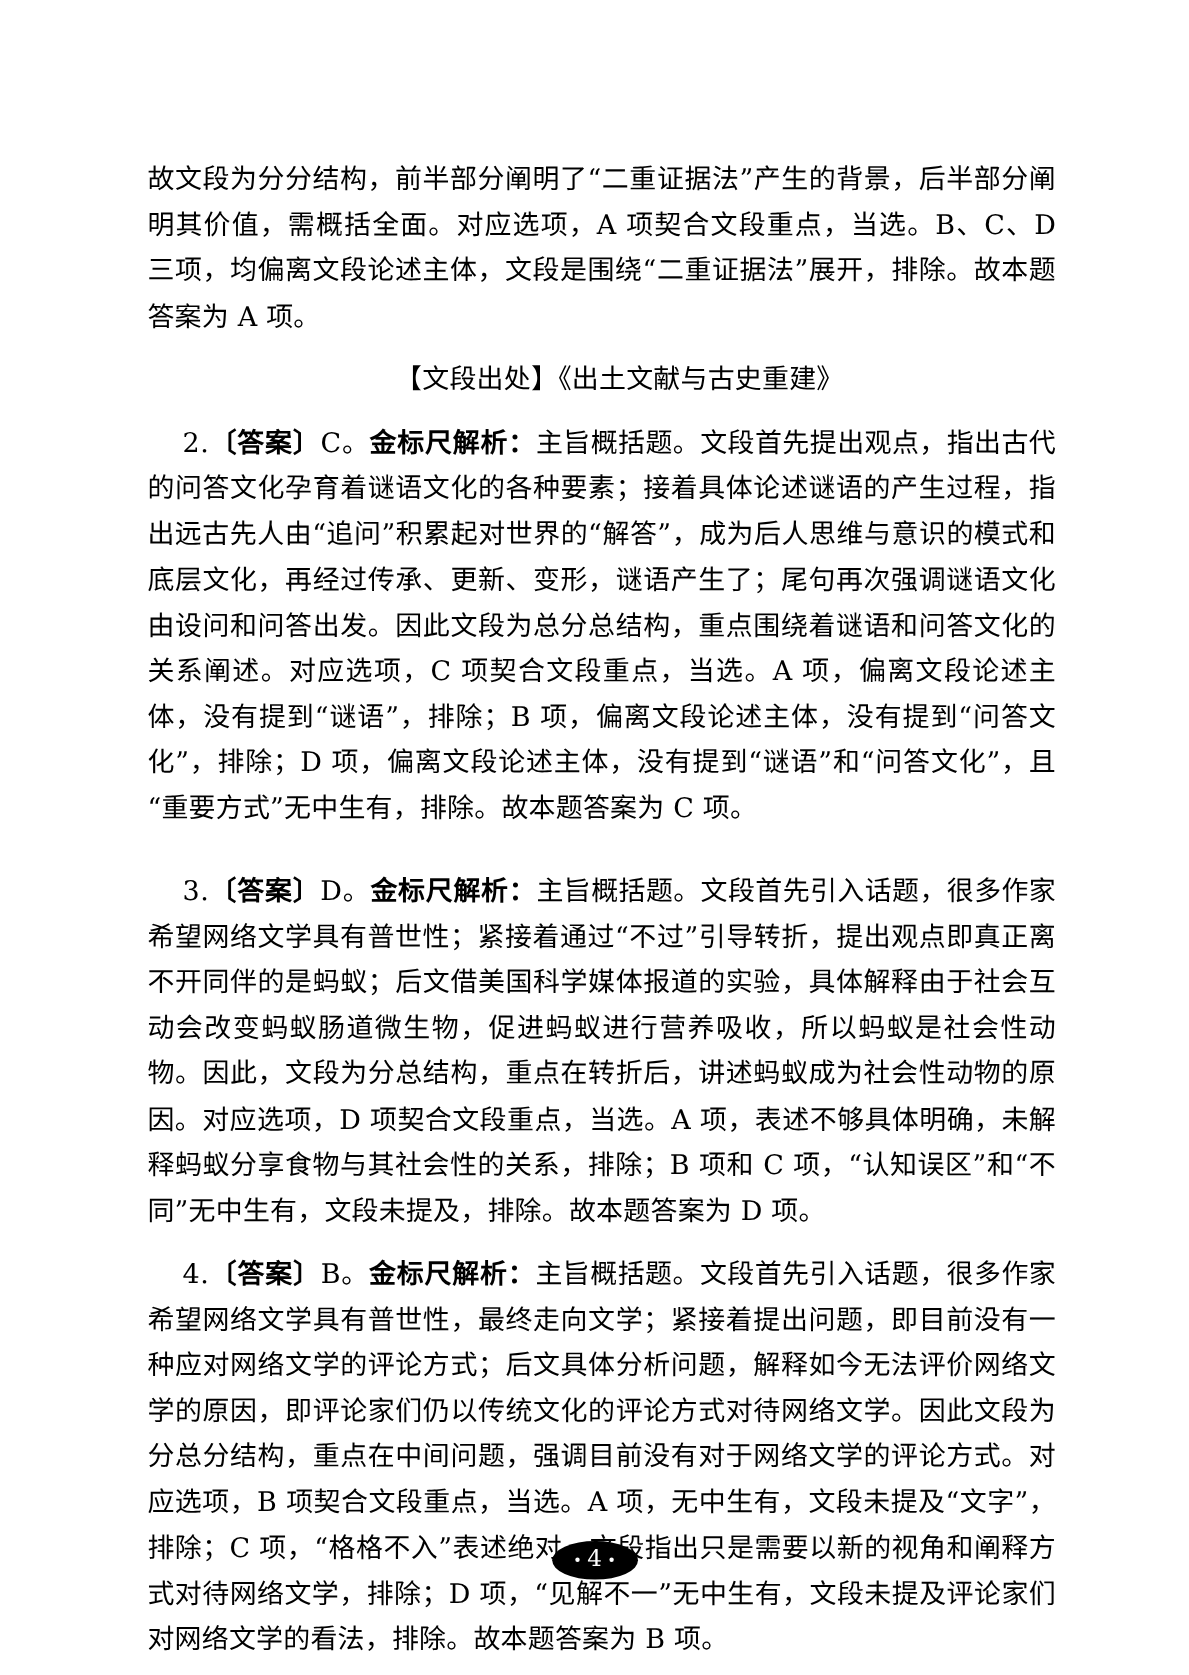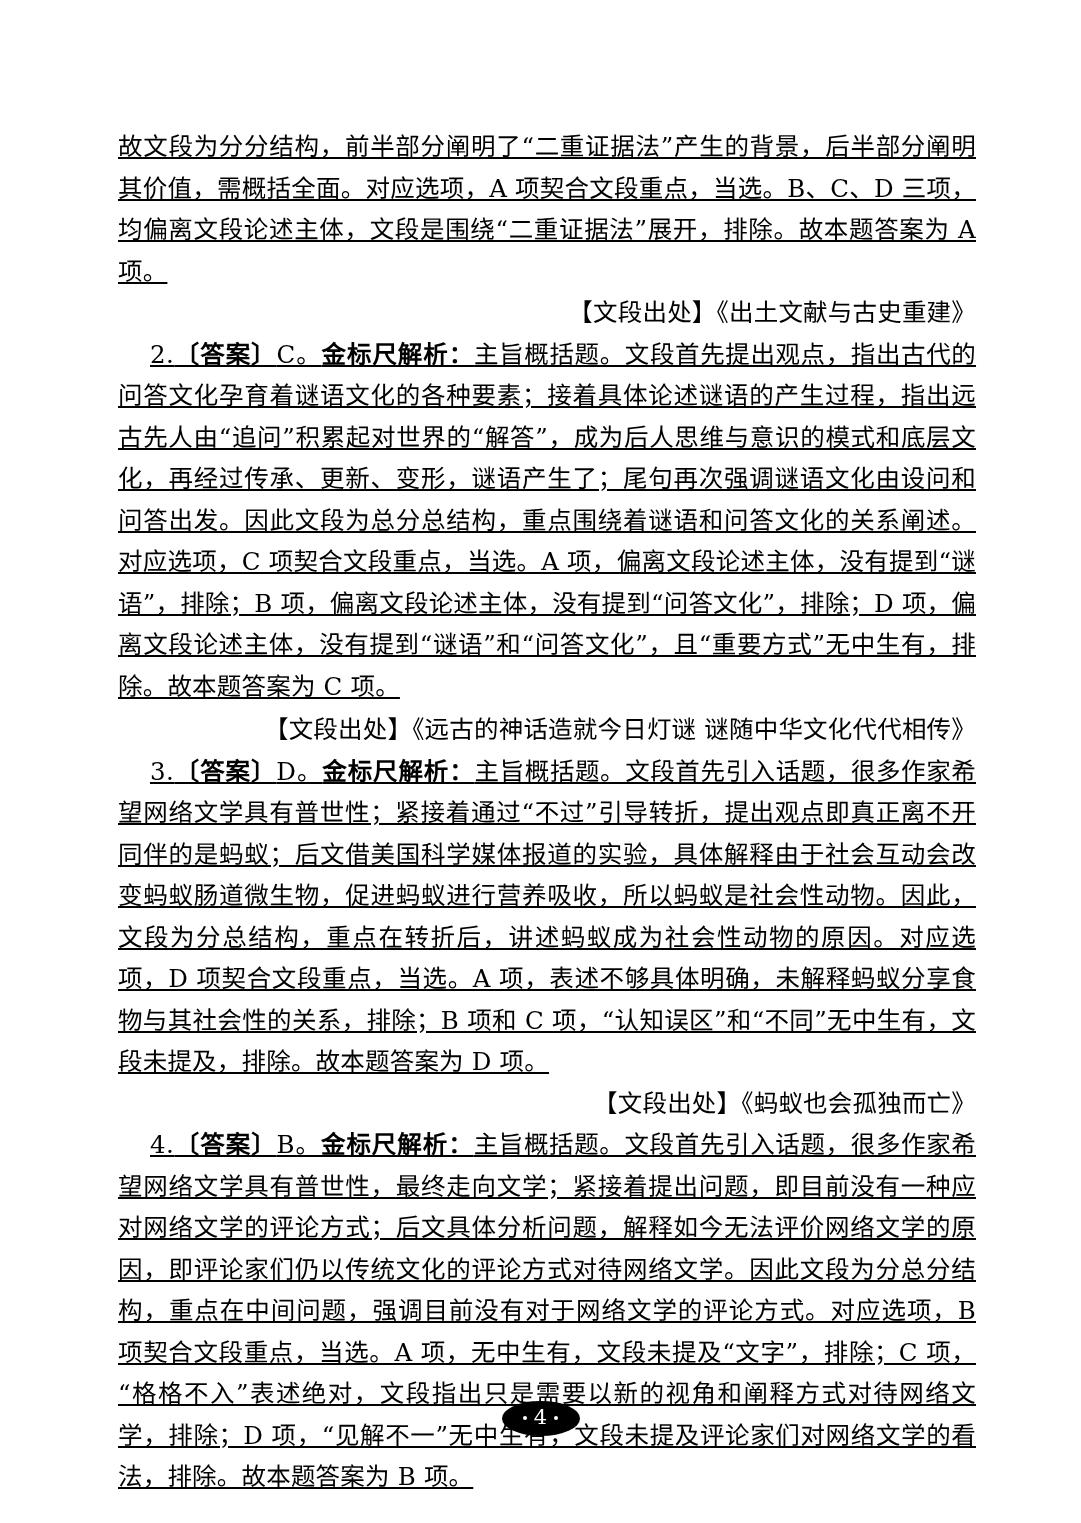--- a/index.html
+++ b/index.html
@@ -22,41 +22,40 @@
     box-sizing: border-box;
   }
   .content {
     position: absolute;
     left: 118px;
     top: 126px;
     width: 858px;
   }
   
   p.para {
-    margin: 0;
+    margin: 16px;
     padding: 0;
     font-size: 24.5px;
     line-height: 41.5px;
     text-align: justify;
     text-justify: inter-character;
     letter-spacing: 0.2px;
     word-break: break-all;
     text-indent: 0;
-    text-decoration: underline;
   }
   p.para.indent {
     text-indent: 32px;
   }
   
   p.source {
     margin: 0;
     padding: 0;
     font-size: 24.5px;
     line-height: 41.5px;
-    text-align: right;
+    text-align: center;
     text-indent: 32px;
     letter-spacing: 0.2px;
     word-break: break-all;
   }
   
   .b {
     font-weight: 700;
     letter-spacing: 0.5px;
   }
   
@@ -115,31 +114,25 @@
     <p class="source">
       <span>【文段出处】</span><span>《出土文献与古史重建》</span>
     </p>
 
     <p class="para indent">
       <span class="lat">2.</span><span class="b">〔答案〕</span><span class="lat">C。</span><span class="b">金标尺解析：</span><span>主旨概括题。文段首先提出观点，指出古代的问答文化孕育着谜语文化的各种要素；接着具体论述谜语的产生过程，指出远古先人由“追问”积累起对世界的“解答”，成为后人思维与意识的模式和底层文化，再经过传承、更新、变形，谜语产生了；尾句再次强调谜语文化由设问和问答出发。因此文段为总分总结构，重点围绕着谜语和问答文化的关系阐述。对应选项，C 项契合文段重点，当选。A 项，偏离文段论述主体，没有提到“谜语”，排除；B 项，偏离文段论述主体，没有提到“问答文化”，排除；D 项，偏离文段论述主体，没有提到“谜语”和“问答文化”，且“重要方式”无中生有，排除。故本题答案为 C 项。</span>
     </p>
 
     <div class="gap-sm"></div>
 
-    <p class="source">
-      <span>【文段出处】</span><span>《远古的神话造就今日灯谜 谜随中华文化代代相传》</span>
-    </p>
 
     <p class="para indent">
       <span class="lat">3.</span><span class="b">〔答案〕</span><span class="lat">D。</span><span class="b">金标尺解析：</span><span>主旨概括题。文段首先引入话题，很多作家希望网络文学具有普世性；紧接着通过“不过”引导转折，提出观点即真正离不开同伴的是蚂蚁；后文借美国科学媒体报道的实验，具体解释由于社会互动会改变蚂蚁肠道微生物，促进蚂蚁进行营养吸收，所以蚂蚁是社会性动物。因此，文段为分总结构，重点在转折后，讲述蚂蚁成为社会性动物的原因。对应选项，D 项契合文段重点，当选。A 项，表述不够具体明确，未解释蚂蚁分享食物与其社会性的关系，排除；B 项和 C 项，“认知误区”和“不同”无中生有，文段未提及，排除。故本题答案为 D 项。</span>
     </p>
 
-    <p class="source">
-      <span>【文段出处】</span><span>《蚂蚁也会孤独而亡》</span>
-    </p>
 
     <p class="para indent">
       <span class="lat">4.</span><span class="b">〔答案〕</span><span class="lat">B。</span><span class="b">金标尺解析：</span><span>主旨概括题。文段首先引入话题，很多作家希望网络文学具有普世性，最终走向文学；紧接着提出问题，即目前没有一种应对网络文学的评论方式；后文具体分析问题，解释如今无法评价网络文学的原因，即评论家们仍以传统文化的评论方式对待网络文学。因此文段为分总分结构，重点在中间问题，强调目前没有对于网络文学的评论方式。对应选项，B 项契合文段重点，当选。A 项，无中生有，文段未提及“文字”，排除；C 项，“格格不入”表述绝对，文段指出只是需要以新的视角和阐释方式对待网络文学，排除；D 项，“见解不一”无中生有，文段未提及评论家们对网络文学的看法，排除。故本题答案为 B 项。</span>
     </p>
 
   </div>
 
   <div class="footer">
     <div class="page-badge">
       <span class="dot"></span>

